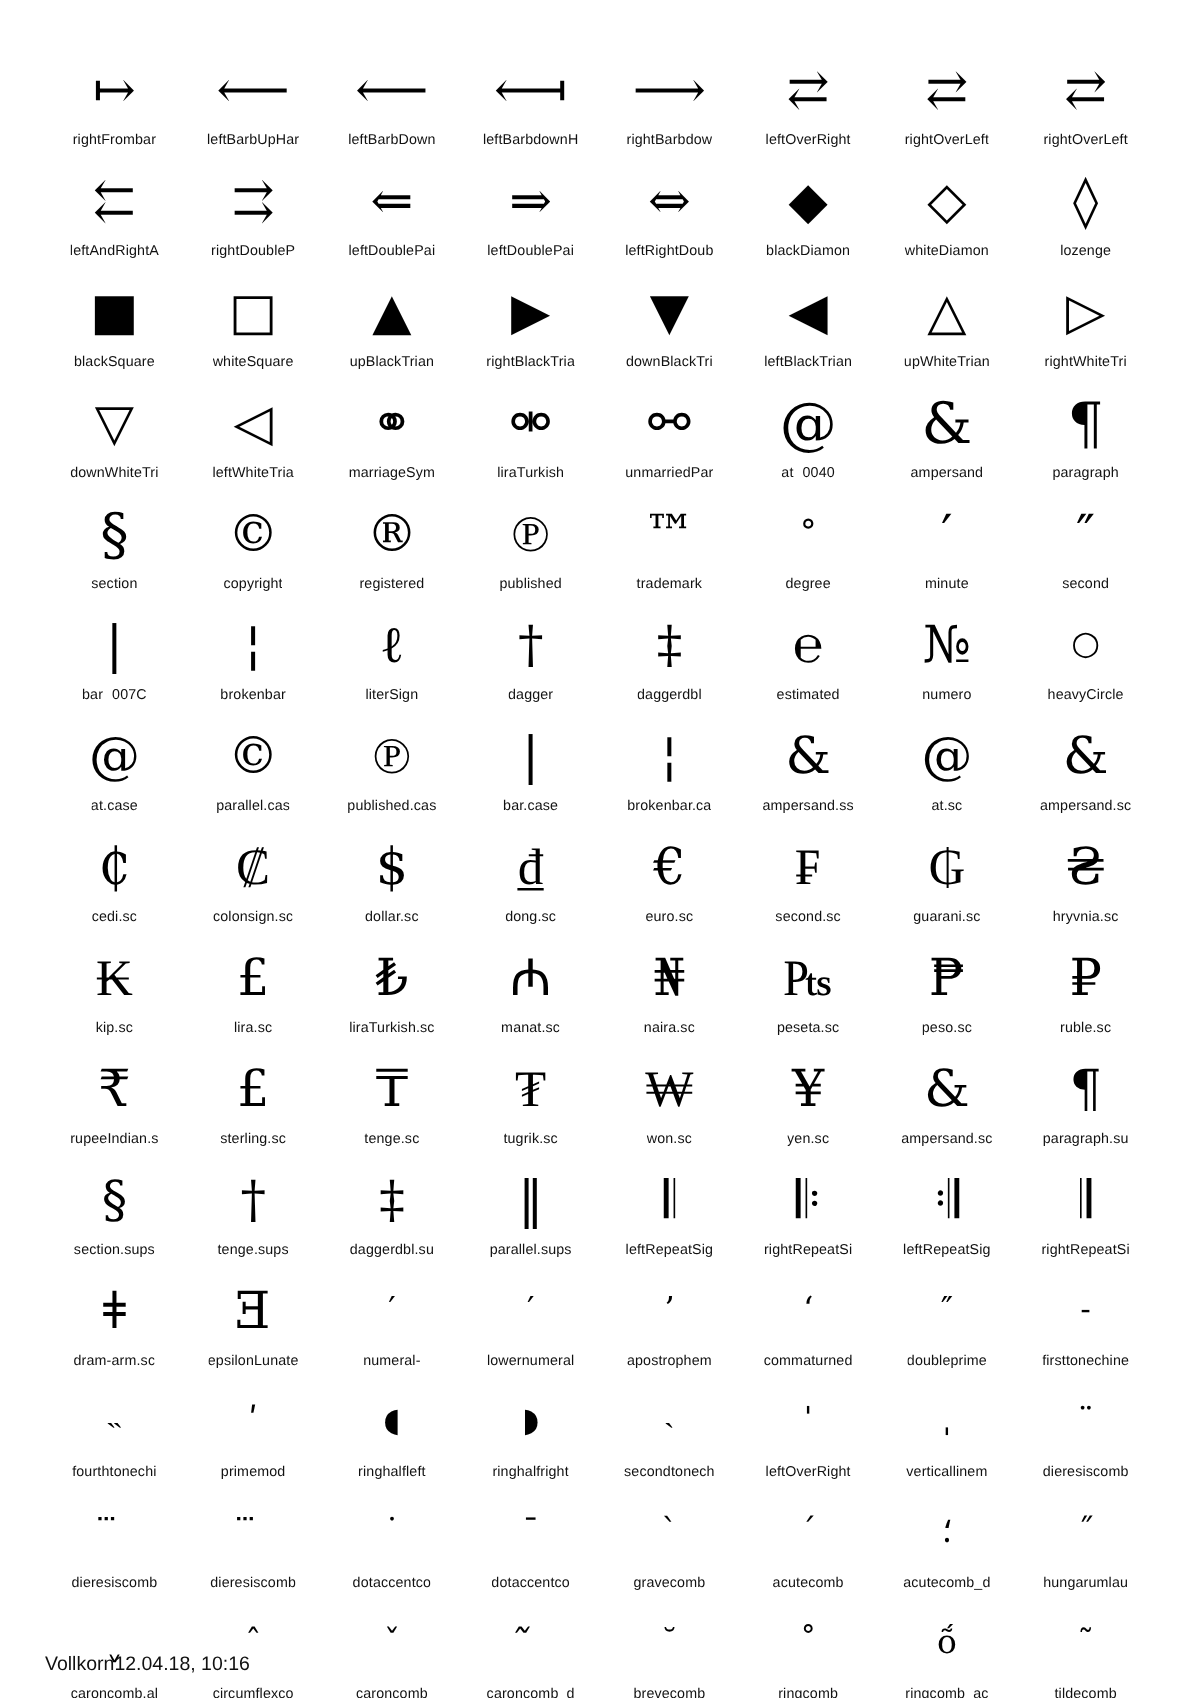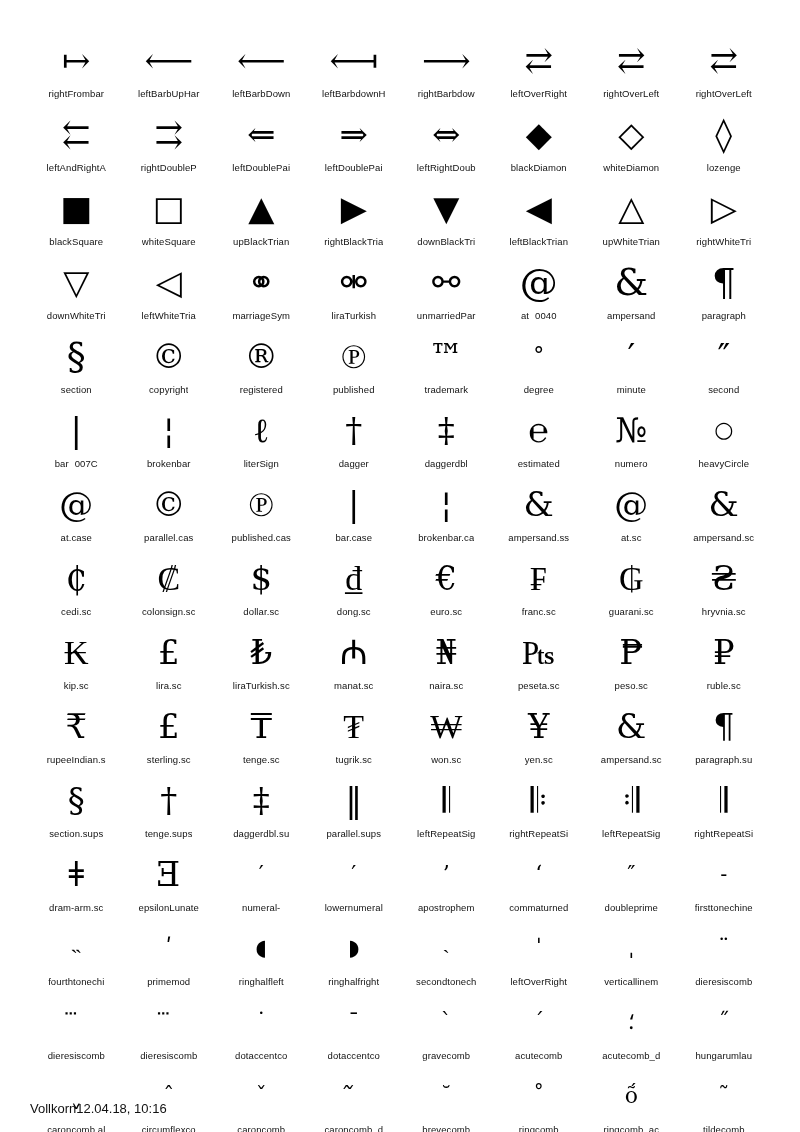--- a/index.html
+++ b/index.html
@@ -451,21 +451,21 @@
       <div class="cell">
         <div class="glyph-box">
           <span class="glyph big">€</span>
         </div>
         <div class="label"><span>euro.sc</span></div>
       </div>
       <div class="cell">
         <div class="glyph-box">
           <span class="glyph big">₣</span>
         </div>
-        <div class="label"><span>franc.sc</span></div>
+        <div class="label"><span>second.sc</span></div>
       </div>
       <div class="cell">
         <div class="glyph-box">
           <span class="glyph big">₲</span>
         </div>
         <div class="label"><span>guarani.sc</span></div>
       </div>
       <div class="cell">
         <div class="glyph-box">
           <span class="glyph big">₴</span>

